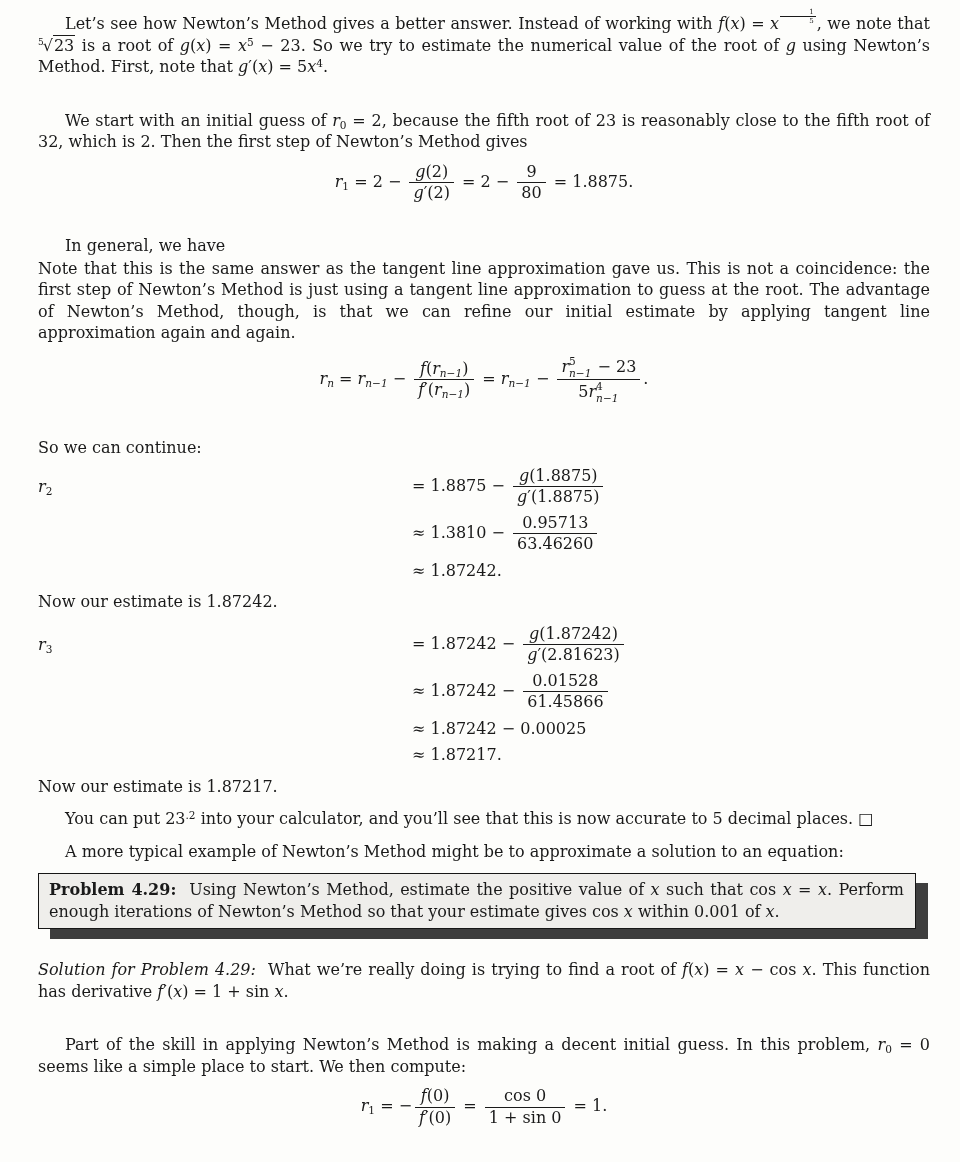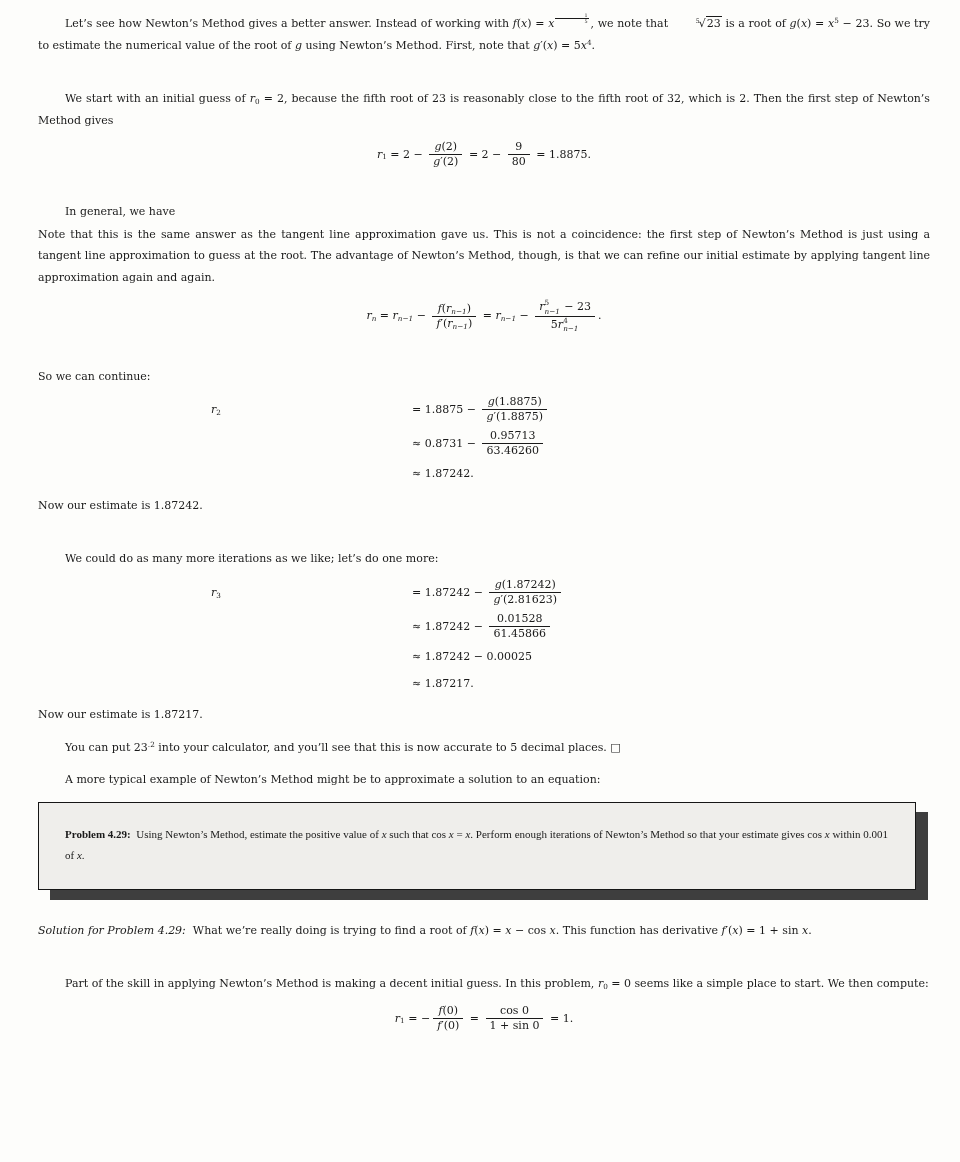--- a/index.html
+++ b/index.html
@@ -9,59 +9,59 @@
     --box-border:#161616;
     --box-shadow:#3e3e3e;
   }
   html,body{margin:0;padding:0;background:#fff;}
   .page{
     width:960px;height:1162px;box-sizing:border-box;overflow:hidden;
     padding:13px 30px 12px 38px;
     background:var(--page-bg);
     color:var(--text);
     font-family:"DejaVu Serif","Liberation Serif",serif;
-    font-size:11px;line-height:21.5px;
+    font-size:16px;line-height:21.5px;
   }
   .para{margin:0 0 11px 0;text-align:justify;}
   .tight{margin-bottom:1px;margin-top:32px;}
   .indent{text-indent:27px;}
   .it{font-style:italic;}
   .b{font-weight:bold;}
   .sup{font-size:66%;vertical-align:0.5em;line-height:0;}
   .sub{font-size:66%;vertical-align:-0.25em;line-height:0;}
   
   .frac{display:inline-block;vertical-align:middle;text-align:center;margin:0 3px;}
   .fnum,.fden{display:block;line-height:1.28;padding:0 4px;white-space:nowrap;}
   .fnum{border-bottom:1.3px solid var(--text);}
   
   .frac.supfrac{font-size:44%;vertical-align:0.85em;margin:-5px 1px -4px 1px;}
   .frac.supfrac .fnum,.frac.supfrac .fden{line-height:1.1;padding:0 2px;}
   
   .ss{display:inline-flex;flex-direction:column;justify-content:center;vertical-align:middle;font-size:66%;line-height:1.15;text-align:left;margin-right:1px;}
   .ss-sup,.ss-sub{display:block;}
   
-  .root{white-space:nowrap;margin-left:24px;}
+  .root{white-space:nowrap;}
   .root-idx{font-size:56%;vertical-align:0.62em;line-height:0;margin-right:-1px;}
   .root-arg{border-top:1.3px solid var(--text);padding:0 1px;}
   
   .eq{text-align:center;margin:9px 0 11px 0;}
   
   .eqalign{margin:8px 0 10px 0;}
   .eqrow{display:flex;align-items:center;margin:5px 0;}
-  .lhs{width:356px;text-align:center;white-space:nowrap;}
+  .lhs{width:356px;text-align:left;white-space:nowrap;}
   .rhs{flex:1;text-align:left;white-space:nowrap;margin-left:18px;}
   
   .problem-box{
     background:var(--box-bg);
     border:1.6px solid var(--box-border);
     box-shadow:12px 10px 0 var(--box-shadow);
     padding:5px 11px 6px 10px;
     margin:3px 14px 30px 0;
   }
-  .boxpara{margin:16px;text-align:justify;font-family:Liberation Serif, serif;}
+  .boxpara{margin:0;text-align:justify;}
 </style>
 </head>
 <body>
 
 <div class="page">
 
   <p class="para indent"><span>Let’s see how Newton’s Method gives a better answer. Instead of working with </span><span class="it">f</span><span>(</span><span class="it">x</span><span>) = </span><span class="it">x</span><span class="frac supfrac"><span class="fnum"><span>1</span></span><span class="fden"><span>5</span></span></span><span>, we note that </span><span class="root"><span class="root-idx">5</span><span class="root-sign">√</span><span class="root-arg"><span>23</span></span></span><span> is a root of </span><span class="it">g</span><span>(</span><span class="it">x</span><span>) = </span><span class="it">x</span><span class="sup">5</span><span> − 23. So we try to estimate the numerical value of the root of </span><span class="it">g</span><span> using Newton’s Method. First, note that </span><span class="it">g</span><span>′(</span><span class="it">x</span><span>) = 5</span><span class="it">x</span><span class="sup">4</span><span>.</span></p>
 
   <p class="para indent tight"><span>We start with an initial guess of </span><span class="it">r</span><span class="sub">0</span><span> = 2, because the fifth root of 23 is reasonably close to the fifth root of 32, which is 2. Then the first step of Newton’s Method gives</span></p>
 
@@ -81,31 +81,30 @@
 
   <p class="para tight"><span>So we can continue:</span></p>
 
   <div class="eqalign">
     <div class="eqrow">
       <span class="lhs"><span class="it">r</span><span class="sub">2</span></span>
       <span class="rhs"><span>= 1.8875 − </span><span class="frac"><span class="fnum"><span class="it">g</span><span>(1.8875)</span></span><span class="fden"><span class="it">g</span><span>′(1.8875)</span></span></span></span>
     </div>
     <div class="eqrow">
       <span class="lhs"></span>
-      <span class="rhs"><span>≈ 0.8731 − </span><span class="frac"><span class="fnum"><span>0.95713</span></span><span class="fden"><span>63.46260</span></span></span></span>
+      <span class="rhs"><span>≈ 1.3810 − </span><span class="frac"><span class="fnum"><span>0.95713</span></span><span class="fden"><span>63.46260</span></span></span></span>
     </div>
     <div class="eqrow">
       <span class="lhs"></span>
       <span class="rhs"><span>≈ 1.87242.</span></span>
     </div>
   </div>
 
   <p class="para"><span>Now our estimate is 1.87242.</span></p>
 
-  <p class="para indent tight"><span>We could do as many more iterations as we like; let’s do one more:</span></p>
 
   <div class="eqalign">
     <div class="eqrow">
       <span class="lhs"><span class="it">r</span><span class="sub">3</span></span>
       <span class="rhs"><span>= 1.87242 − </span><span class="frac"><span class="fnum"><span class="it">g</span><span>(1.87242)</span></span><span class="fden"><span class="it">g</span><span>′(2.81623)</span></span></span></span>
     </div>
     <div class="eqrow">
       <span class="lhs"></span>
       <span class="rhs"><span>≈ 1.87242 − </span><span class="frac"><span class="fnum"><span>0.01528</span></span><span class="fden"><span>61.45866</span></span></span></span>
     </div>

